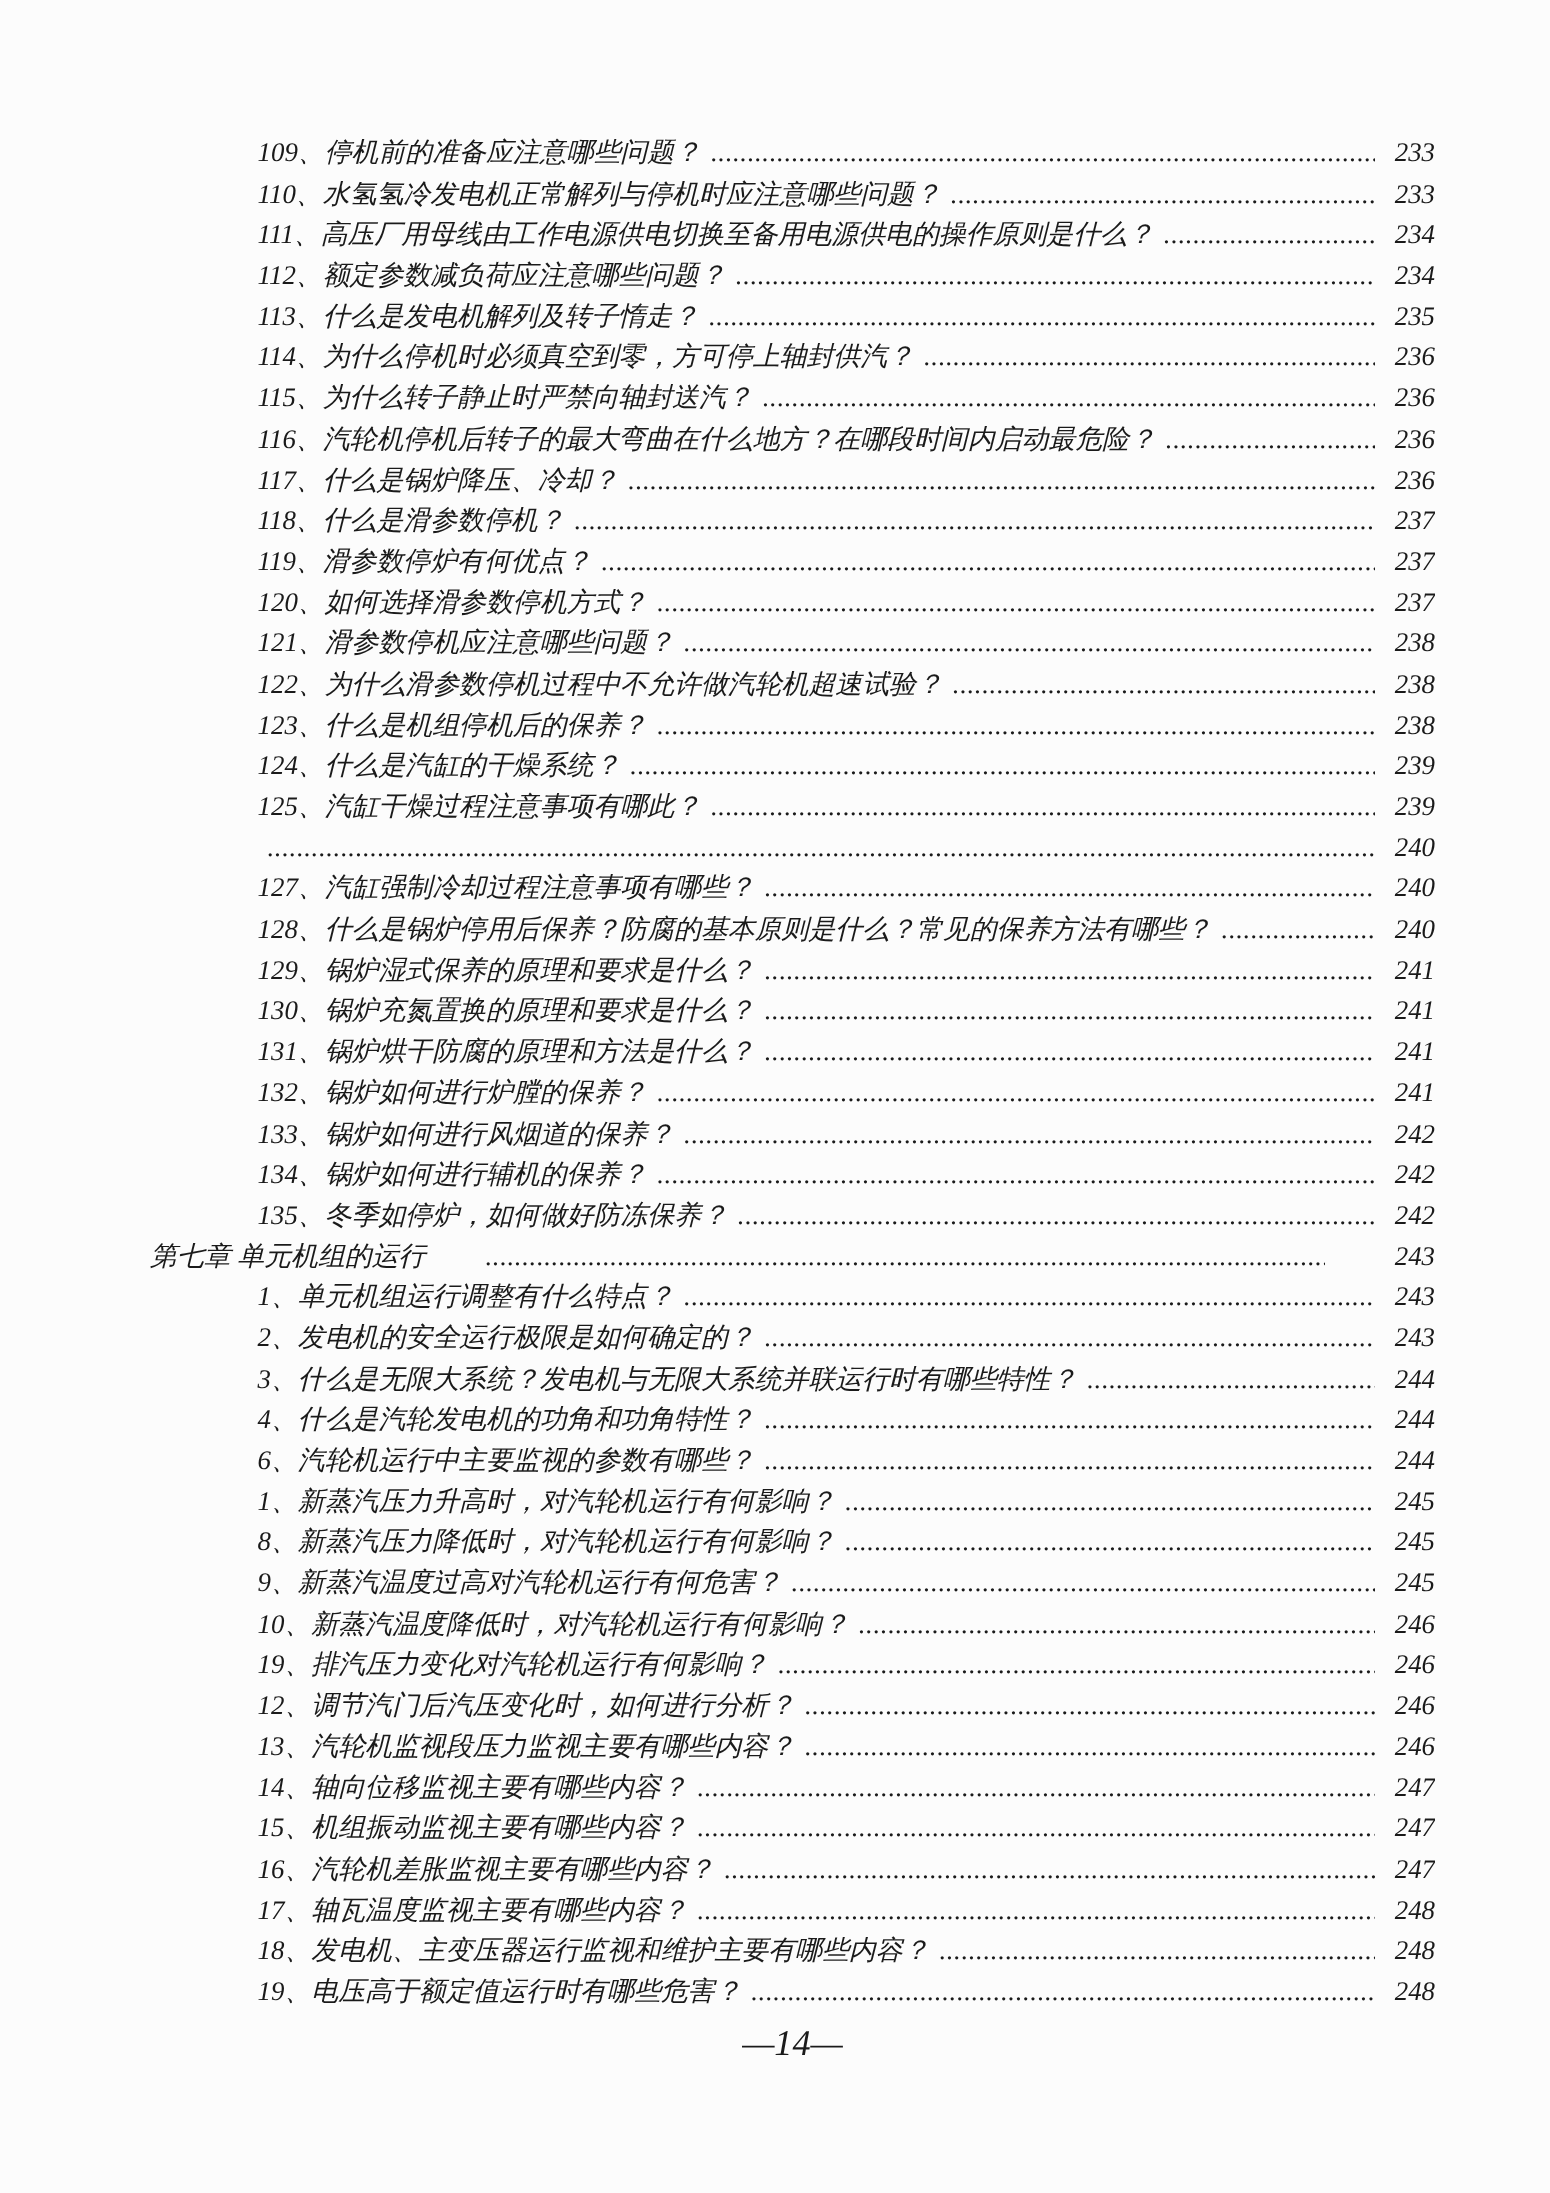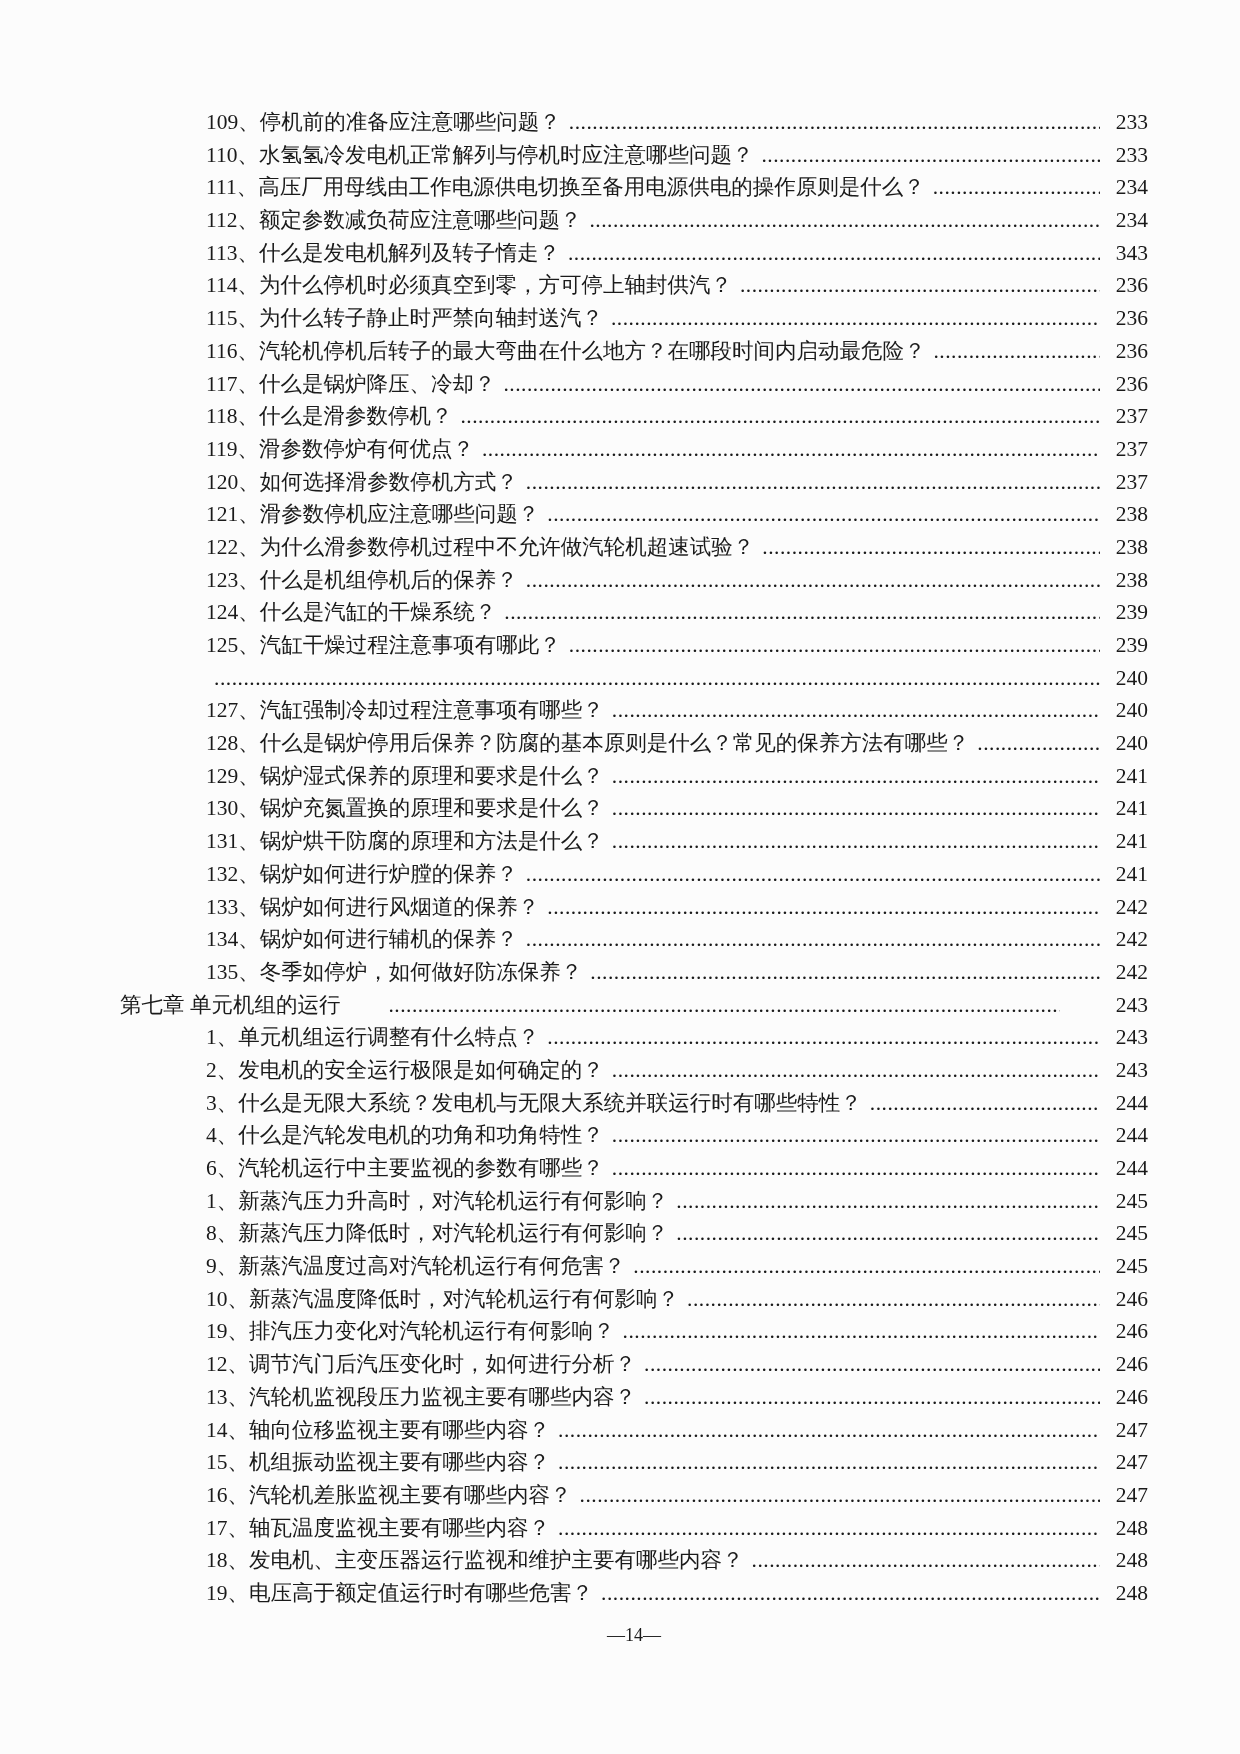--- a/index.html
+++ b/index.html
@@ -12,20 +12,21 @@
     position: relative;
     background: #fcfcfc;
     color: #1a1a1a;
     font-family: "Liberation Serif", "DejaVu Serif", serif;
     font-size: 21.5px;
     overflow: hidden;
   }
   .page {
     position: absolute;
     inset: 0;
+    font-style: italic;
   }
   .toc {
     position: absolute;
     top: 106px;
     left: 120px;
     width: 1028px;
     line-height: 32.7px;
   }
   .toc-row {
     display: flex;
@@ -55,21 +56,21 @@
   .toc-page {
     flex: 0 0 auto;
     margin-left: 16px;
   }
   .footer {
     position: absolute;
     top: 1620px;
     left: 120px;
     width: 1028px;
     text-align: center;
-    font-size: 18px;
+    font-size: 29px;
     line-height: 30px;
   }
 </style>
 </head>
 <body style="background: rgb(252, 252, 252); color: rgb(26, 26, 26);">
 
 <div class="page">
 
   <div class="toc" id="toc-list">
     <div class="toc-row">
@@ -92,21 +93,21 @@
 
     <div class="toc-row">
       <span class="toc-label">112、额定参数减负荷应注意哪些问题？</span>
       <span class="toc-dots"></span>
       <span class="toc-page">234</span>
     </div>
 
     <div class="toc-row">
       <span class="toc-label">113、什么是发电机解列及转子惰走？</span>
       <span class="toc-dots"></span>
-      <span class="toc-page">343</span>
+      <span class="toc-page">235</span>
     </div>
 
     <div class="toc-row">
       <span class="toc-label">114、为什么停机时必须真空到零，方可停上轴封供汽？</span>
       <span class="toc-dots"></span>
       <span class="toc-page">236</span>
     </div>
 
     <div class="toc-row">
       <span class="toc-label">115、为什么转子静止时严禁向轴封送汽？</span>

